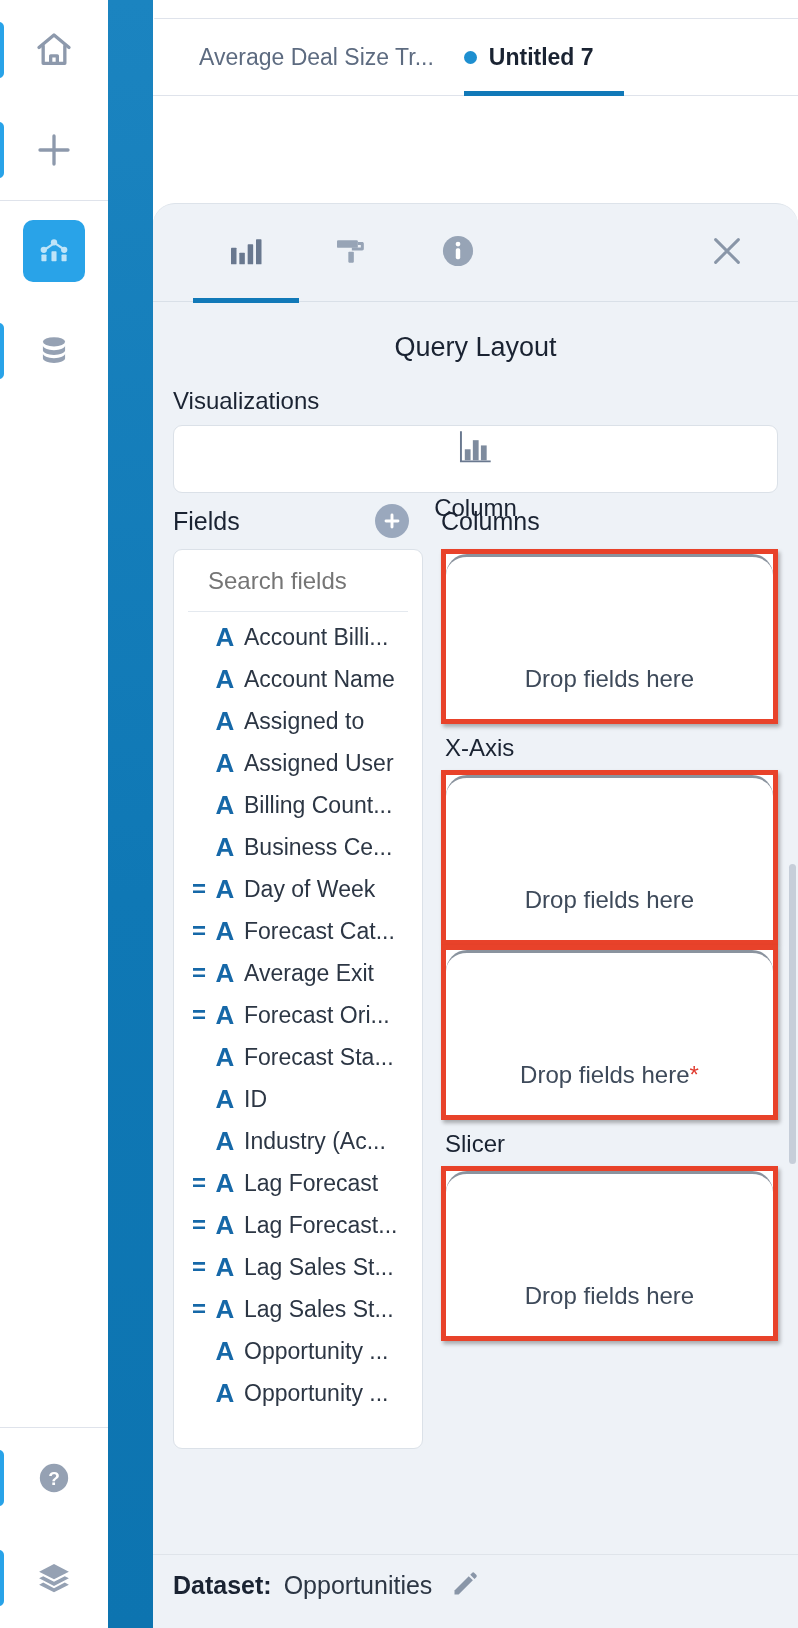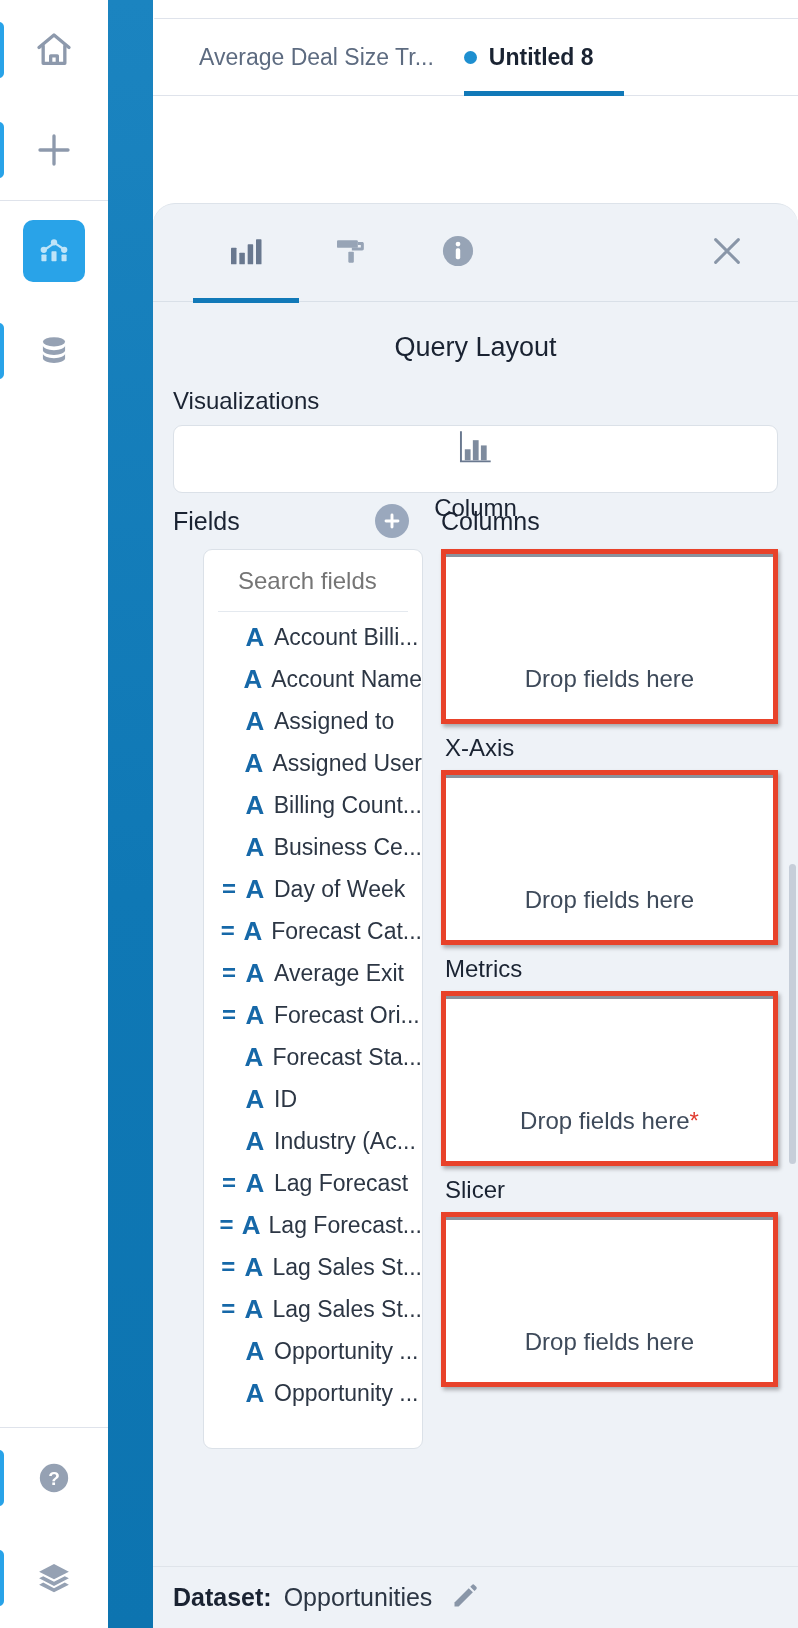--- a/index.html
+++ b/index.html
@@ -113,21 +113,21 @@
     display: flex; align-items: center; justify-content: center;
     margin-left: auto; margin-right: 14px;
   }
   .right-head {
     display: flex; align-items: center; height: 56px;
     font-size: 25px; color: #1a2332;
   }
 
   .fields-box {
     background: #ffffff; border: 1px solid #dbe1e8; border-radius: 9px;
-    height: 900px; overflow: hidden; display: flex; flex-direction: column; margin-left: 30px;
+    height: 900px; overflow: hidden; display: flex; flex-direction: column;
   }
   .search-row {
     display: flex; align-items: center; height: 62px; padding: 0 16px 0 20px;
     border-bottom: 1px solid #e4e9ef; margin: 0 14px;
   }
   .search-ph { font-size: 24px; color: #9aa3af; flex: 1; }
   .field-list { flex: 1; overflow: hidden; padding-top: 4px; }
   .field-row {
     display: flex; align-items: center; height: 42px; padding-left: 12px;
     gap: 7px; white-space: nowrap;
@@ -144,26 +144,27 @@
   .dropzone {
     border: 5px solid #e8422a; background: #ffffff;
     box-shadow: 2px 3px 4px rgba(0,0,0,0.30);
     height: 175px; position: relative;
   }
   .dropzone .dz-inner {
     position: absolute; left: 0; right: 0; top: 0; bottom: 0;
     border-top: 3px solid #8a939e; background:#fff;
     display: flex; align-items: flex-end; justify-content: center;
     padding-bottom: 26px;
+    border-radius: 21px;
   }
   .dz-text { font-size: 24px; color: #3e4a5a; }
   .dz-star { color: #e03b2f; font-size: 24px; }
 
   .dataset-bar {
-    position: absolute; left: 0; right: 0; bottom: 0; height: 62px;
+    position: absolute; left: 0; right: 0; bottom: 12px; height: 62px;
     background: #eef2f7; border-top: 1px solid #dfe4ea;
     display: flex; align-items: center; padding-left: 20px; gap: 12px;
   }
   .ds-key { font-size: 25px; font-weight: bold; color: #1a2332; }
   .ds-val { font-size: 25px; color: #2c3644; }
 
   .scroll-track {
     position: absolute; right: 2px; top: 620px; width: 7px; height: 880px;
     background: transparent;
   }
@@ -247,21 +248,21 @@
 
   <div class="blue-strip"></div>
 
   <div class="main">
     <div class="tabbar">
       <div class="tab">
         <span>Average Deal Size Tr...</span>
       </div>
       <div class="tab active">
         <span class="tab-dot"></span>
-        <span>Untitled 8</span>
+        <span>Untitled 7</span>
       </div>
       <div class="tab-gap"></div>
     </div>
   </div>
 
   <div class="panel">
 
     <div class="panel-toolbar">
       <div class="tool-btn active">
         <span>
@@ -447,21 +448,20 @@
               <div class="dz-inner">
                 <span class="dz-text">Drop fields here</span>
               </div>
             </div>
             <div class="drop-label">X-Axis</div>
             <div class="dropzone">
               <div class="dz-inner">
                 <span class="dz-text">Drop fields here</span>
               </div>
             </div>
-            <div class="drop-label">Metrics</div>
             <div class="dropzone">
               <div class="dz-inner">
                 <span class="dz-text">Drop fields here</span>
                 <span class="dz-star">*</span>
               </div>
             </div>
             <div class="drop-label">Slicer</div>
             <div class="dropzone">
               <div class="dz-inner">
                 <span class="dz-text">Drop fields here</span>

